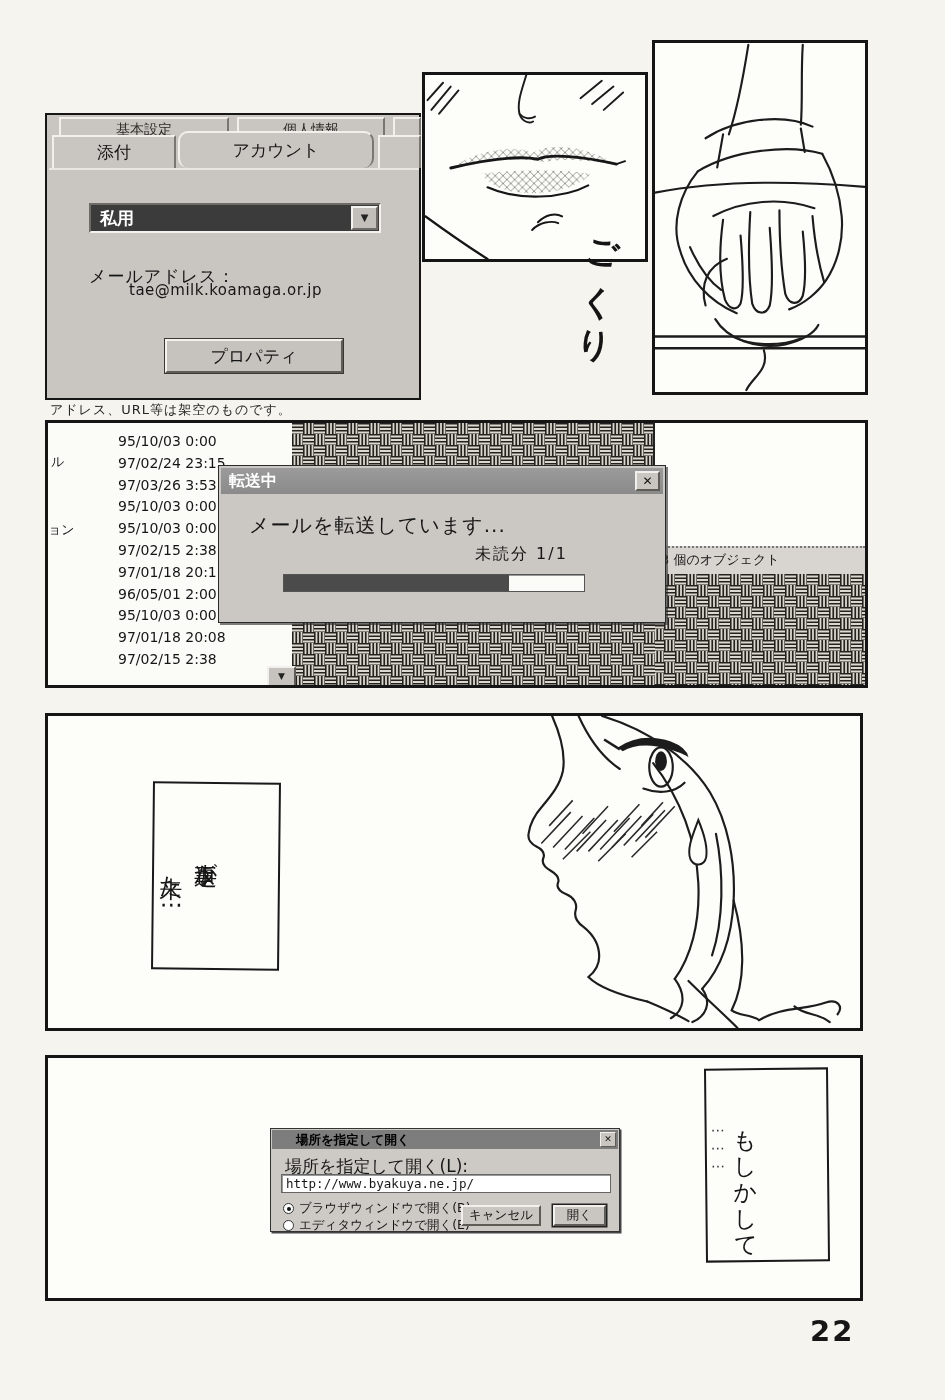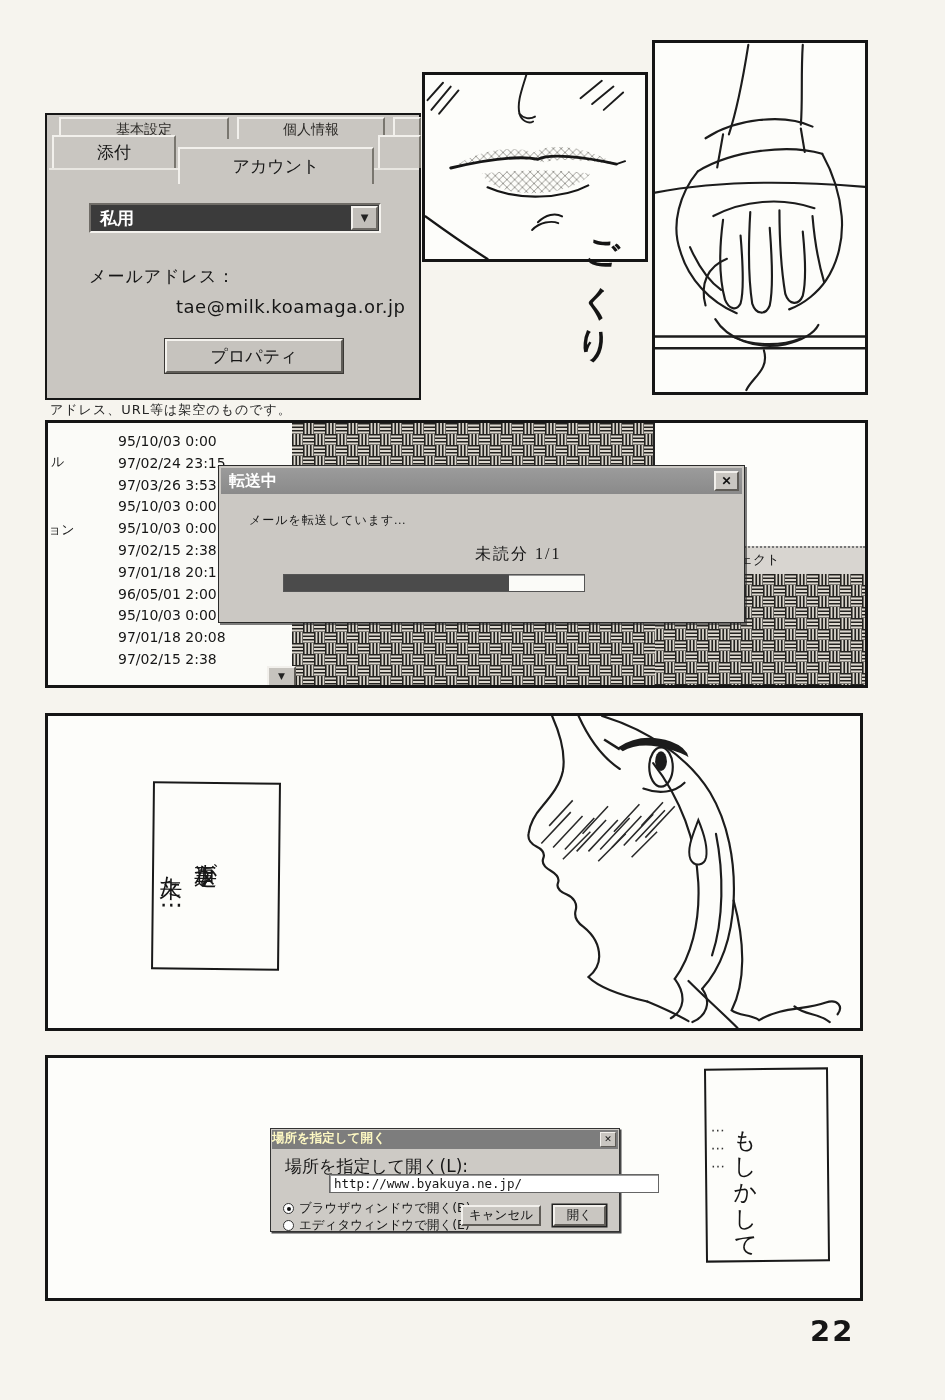--- a/index.html
+++ b/index.html
@@ -16,30 +16,30 @@
   .vtext { writing-mode:vertical-rl; text-orientation:upright; }
 
   
   .acct-win { left:45px; top:113px; width:376px; height:287px;
     background:#c9c6c1; border:2px solid #161616; position:absolute; z-index:2; }
   .tab { position:absolute; background:#c9c6c1; text-align:center;
     border-style:solid; border-width:2px 2px 0 2px;
     border-color:#f2f0ec #79766f #c9c6c1 #f2f0ec; }
   .tab.back { top:2px; height:22px; font-size:14px; line-height:20px; color:#2c2a27; }
   .tab.front { top:20px; height:33px; font-size:17px; line-height:31px; }
-  .tab.selected { top:32px; height:37px; z-index:3; line-height:35px; }
+  .tab.selected { top:16px; height:37px; z-index:3; line-height:35px;border-radius:10px; }
   .dlg-body-line { position:absolute; left:2px; right:0; top:53px; height:2px; background:#e9e7e2; }
   .dropdown { position:absolute; left:42px; top:88px; width:292px; height:30px;
     background:#3b3b3b; border:2px solid; border-color:#6f6c67 #f4f2ee #f4f2ee #6f6c67; }
   .dropdown .val { color:#ffffff; font-weight:bold; font-size:17px; line-height:26px; padding-left:9px; }
   .dd-btn { position:absolute; right:1px; top:1px; width:27px; height:24px; background:#c2bfba;
     border:2px solid; border-color:#f4f2ee #6f6c67 #6f6c67 #f4f2ee;
     font-size:10px; line-height:20px; text-align:center; color:#222; }
   .mail-label { position:absolute; left:42px; top:150px; font-size:17px; letter-spacing:1px; }
-  .mail-value { position:absolute; left:82px; top:181px; font-size:18px; letter-spacing:.5px;margin-left:47px; }
+  .mail-value { position:absolute; left:82px; top:166px; font-size:15px; letter-spacing:.5px; }
   .props-btn { position:absolute; left:118px; top:224px; width:178px; height:34px;
     background:#c6c3be; border:2px solid; border-color:#f4f2ee #5f5c57 #5f5c57 #f4f2ee;
     box-shadow:0 0 0 1px #3a3835; font-size:17px; text-align:center; line-height:30px; }
   .caption { left:50px; top:401px; font-size:13px; letter-spacing:1px; color:#262626; }
 
   
   .mouth-panel { left:422px; top:72px; width:226px; height:190px; z-index:3; }
   .hand-panel  { left:652px; top:40px;  width:216px; height:355px; }
   .face-panel  { left:45px;  top:713px; width:818px; height:318px; }
   .bottom-panel{ left:45px;  top:1055px; width:818px; height:246px; }
@@ -56,55 +56,55 @@
     background:#d8d5d0; border-left:2px solid #222; border-top:2px dotted #777;
     font-size:13px; line-height:24px; padding-left:6px; }
   .rowlist { position:absolute; left:0; top:8px; width:252px; }
   .mrow { height:21.8px; line-height:21.8px; font-size:14px; padding-left:70px; white-space:nowrap; }
   .frag { position:absolute; font-size:13px; color:#1b1b1b; }
   .scrollbtn { position:absolute; left:219px; top:243px; width:29px; height:21px;
     background:#c6c3be; border:2px solid; border-color:#f2f0ec #5f5c57 #5f5c57 #f2f0ec;
     font-size:9px; text-align:center; line-height:17px; color:#222; }
 
   
-  .prog-dlg { position:absolute; left:170px; top:42px; width:527px; height:158px;
-    background:#cbc8c3; border:1px solid #2a2a2a; box-shadow:2px 2px 0 rgba(40,40,40,.6); z-index:4;font-family:Liberation Serif, serif; }
+  .prog-dlg { position:absolute; left:170px; top:42px; width:448px; height:158px;
+    background:#cbc8c3; border:1px solid #2a2a2a; box-shadow:2px 2px 0 rgba(40,40,40,.6); z-index:4; }
   .prog-title { position:absolute; left:2px; right:2px; top:2px; height:26px;
     background:linear-gradient(#9b9b9b,#8a8a8a); }
   .prog-title .t { color:#fff; font-weight:bold; font-size:16px; line-height:26px; padding-left:8px; }
   .close-btn { position:absolute; right:3px; top:3px; width:25px; height:20px;
     background:#c9c6c1; border:2px solid; border-color:#f2f0ec #5f5c57 #5f5c57 #f2f0ec;
     font-size:12px; font-weight:bold; text-align:center; line-height:16px; color:#111; }
-  .prog-msg { position:absolute; left:30px; top:46px; font-size:12px; letter-spacing:1px; }
+  .prog-msg { position:absolute; left:30px; top:46px; font-size:20px; letter-spacing:1px; }
   .prog-unread { position:absolute; left:256px; top:78px; font-size:16px; letter-spacing:2px; }
   .prog-track { position:absolute; left:64px; top:108px; width:302px; height:18px;
     background:#fbfbf8; border:1px solid #555; box-shadow:inset 1px 1px 0 #999; }
   .prog-fill { height:100%; background:#4b4b4b; }
 
   
   .speech-box { position:absolute; background:#fdfdfa; border:2.5px solid #191919; }
   .reply-box { left:104px; top:66px; width:128px; height:188px; transform:rotate(.6deg); }
   .reply-box .vtext { padding-top:62px; padding-right:26px; font-size:23px; line-height:1.5; height:100%; }
   .reply-box .c2 { margin-top:14px; }
   .maybe-box { left:657px; top:10px; width:124px; height:194px; transform:rotate(-.6deg); }
   .maybe-box .vtext { padding-top:44px; padding-right:24px; font-size:23px; line-height:1.5; height:100%; }
   .maybe-box .dots { margin-top:4px; font-size:14px; letter-spacing:2px; color:#333; }
 
   
   .url-dlg { position:absolute; left:222px; top:70px; width:350px; height:104px;
     background:#cdcac5; border:1px solid #333; box-shadow:1.5px 1.5px 0 #474747; }
   .url-title { position:absolute; left:1px; right:1px; top:1px; height:19px; background:#7d7d7d; }
-  .url-title .t { color:#fef9c3; font-weight:bold; font-size:12.5px; line-height:19px; padding-left:0;font-family:Liberation Mono, monospace; }
+  .url-title .t { color:#000000; font-weight:bold; font-size:12.5px; line-height:19px; padding-left:24px; }
   .url-close { position:absolute; right:2px; top:2px; width:16px; height:15px;
     background:#c9c6c1; border:1px solid; border-color:#f2f0ec #5f5c57 #5f5c57 #f2f0ec;
     font-size:9px; font-weight:bold; text-align:center; line-height:13px; }
   .url-label { position:absolute; left:14px; top:26px; font-size:17px; }
   .url-input { position:absolute; left:10px; top:45px; width:330px; height:19px; background:#fff;
     border:1px solid #666; box-shadow:inset 1px 1px 0 #9a9a9a;
-    font-size:12.5px; line-height:17px; padding-left:4px; font-family:"DejaVu Sans Mono","Liberation Mono",monospace;margin-left:48px; }
+    font-size:12.5px; line-height:17px; padding-left:4px; font-family:"DejaVu Sans Mono","Liberation Mono",monospace; }
   .radio-row { position:absolute; left:12px; font-size:12.5px; line-height:14px; }
   .radio { display:inline-block; width:11px; height:11px; border-radius:50%;
     border:1px solid #333; background:#fff; margin-right:5px; vertical-align:-2px; position:relative; }
   .radio.on::after { content:""; position:absolute; left:2.5px; top:2.5px; width:4px; height:4px;
     border-radius:50%; background:#111; }
   .dlg-btn { position:absolute; top:76px; height:21px; background:#c9c6c1;
     border:2px solid; border-color:#f2f0ec #5f5c57 #5f5c57 #f2f0ec;
     font-size:12.5px; text-align:center; line-height:16px; }
   .btn-cancel { left:190px; width:80px; }
   .btn-open { left:282px; width:53px; box-shadow:0 0 0 1.5px #222; }

